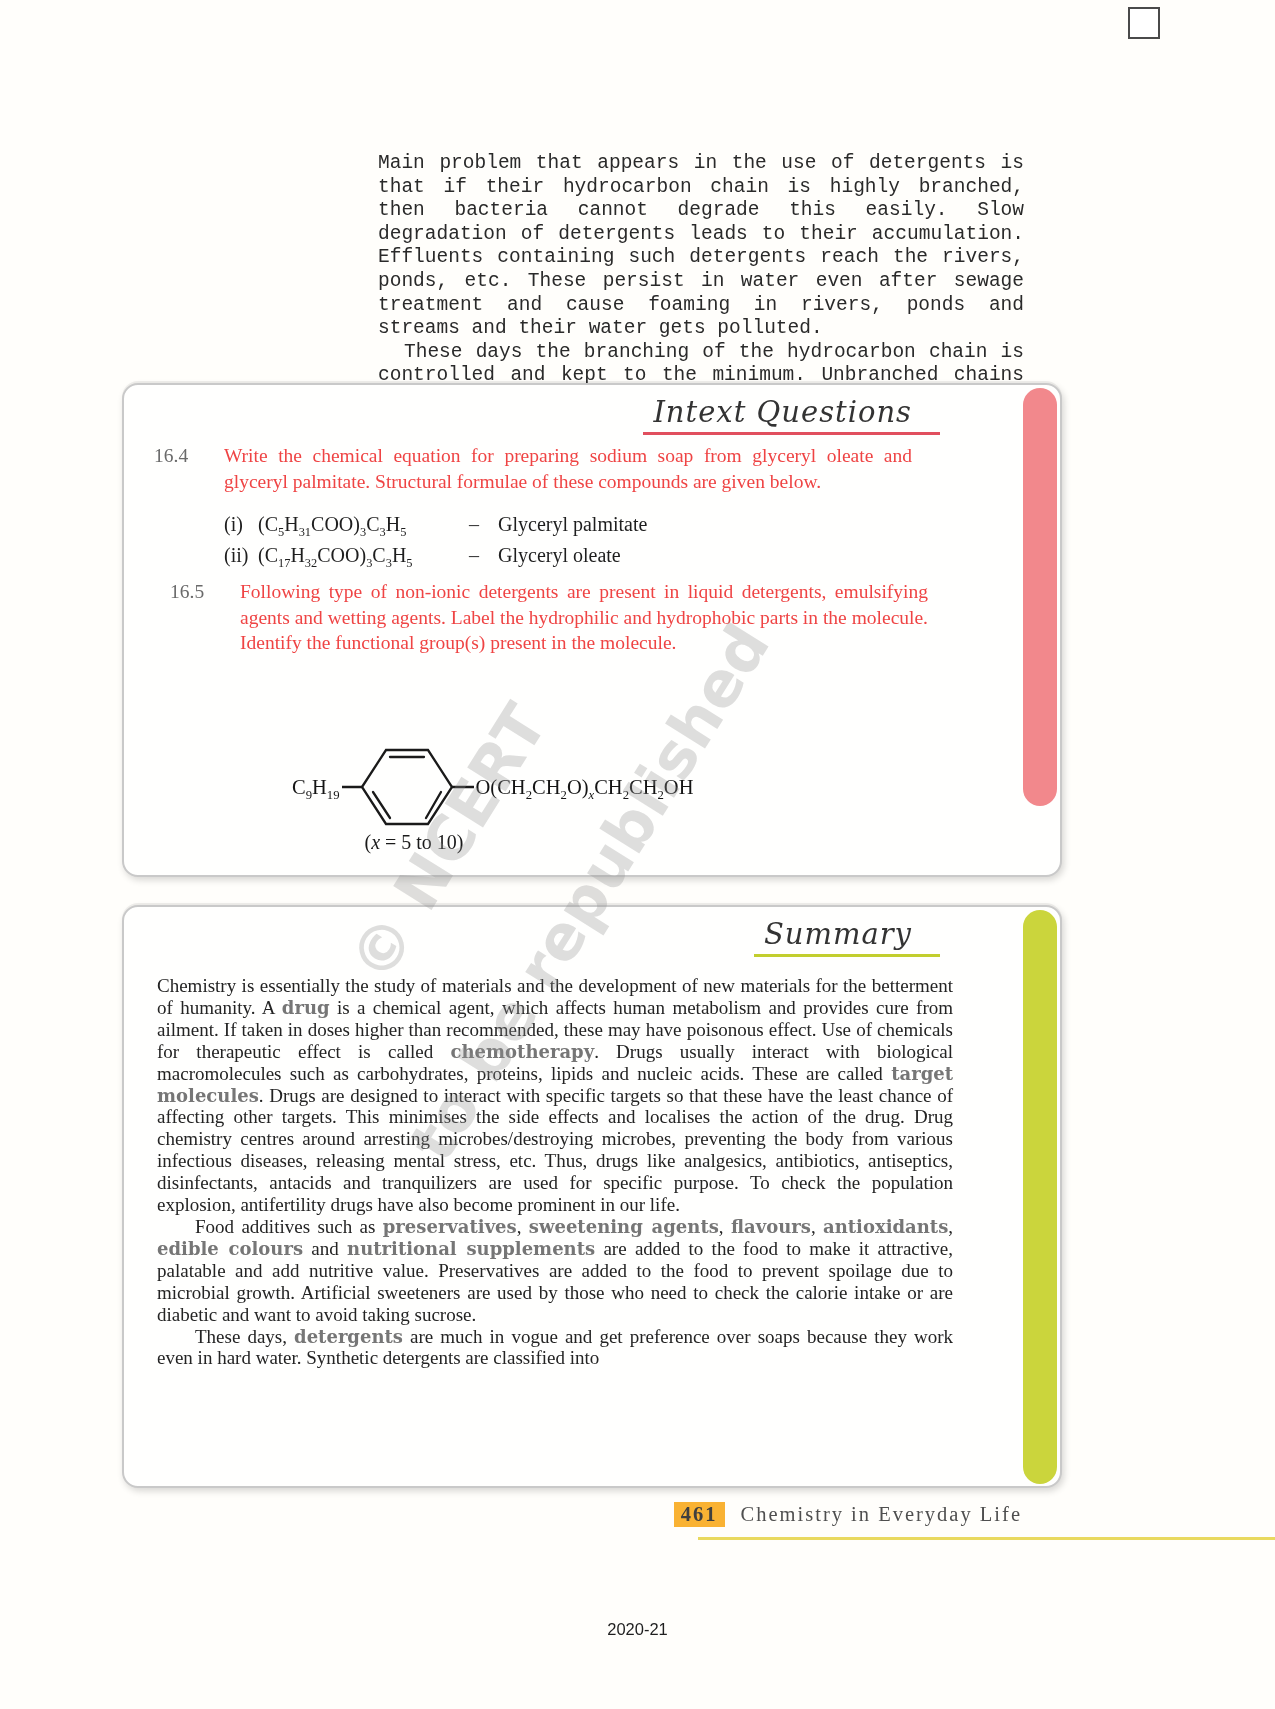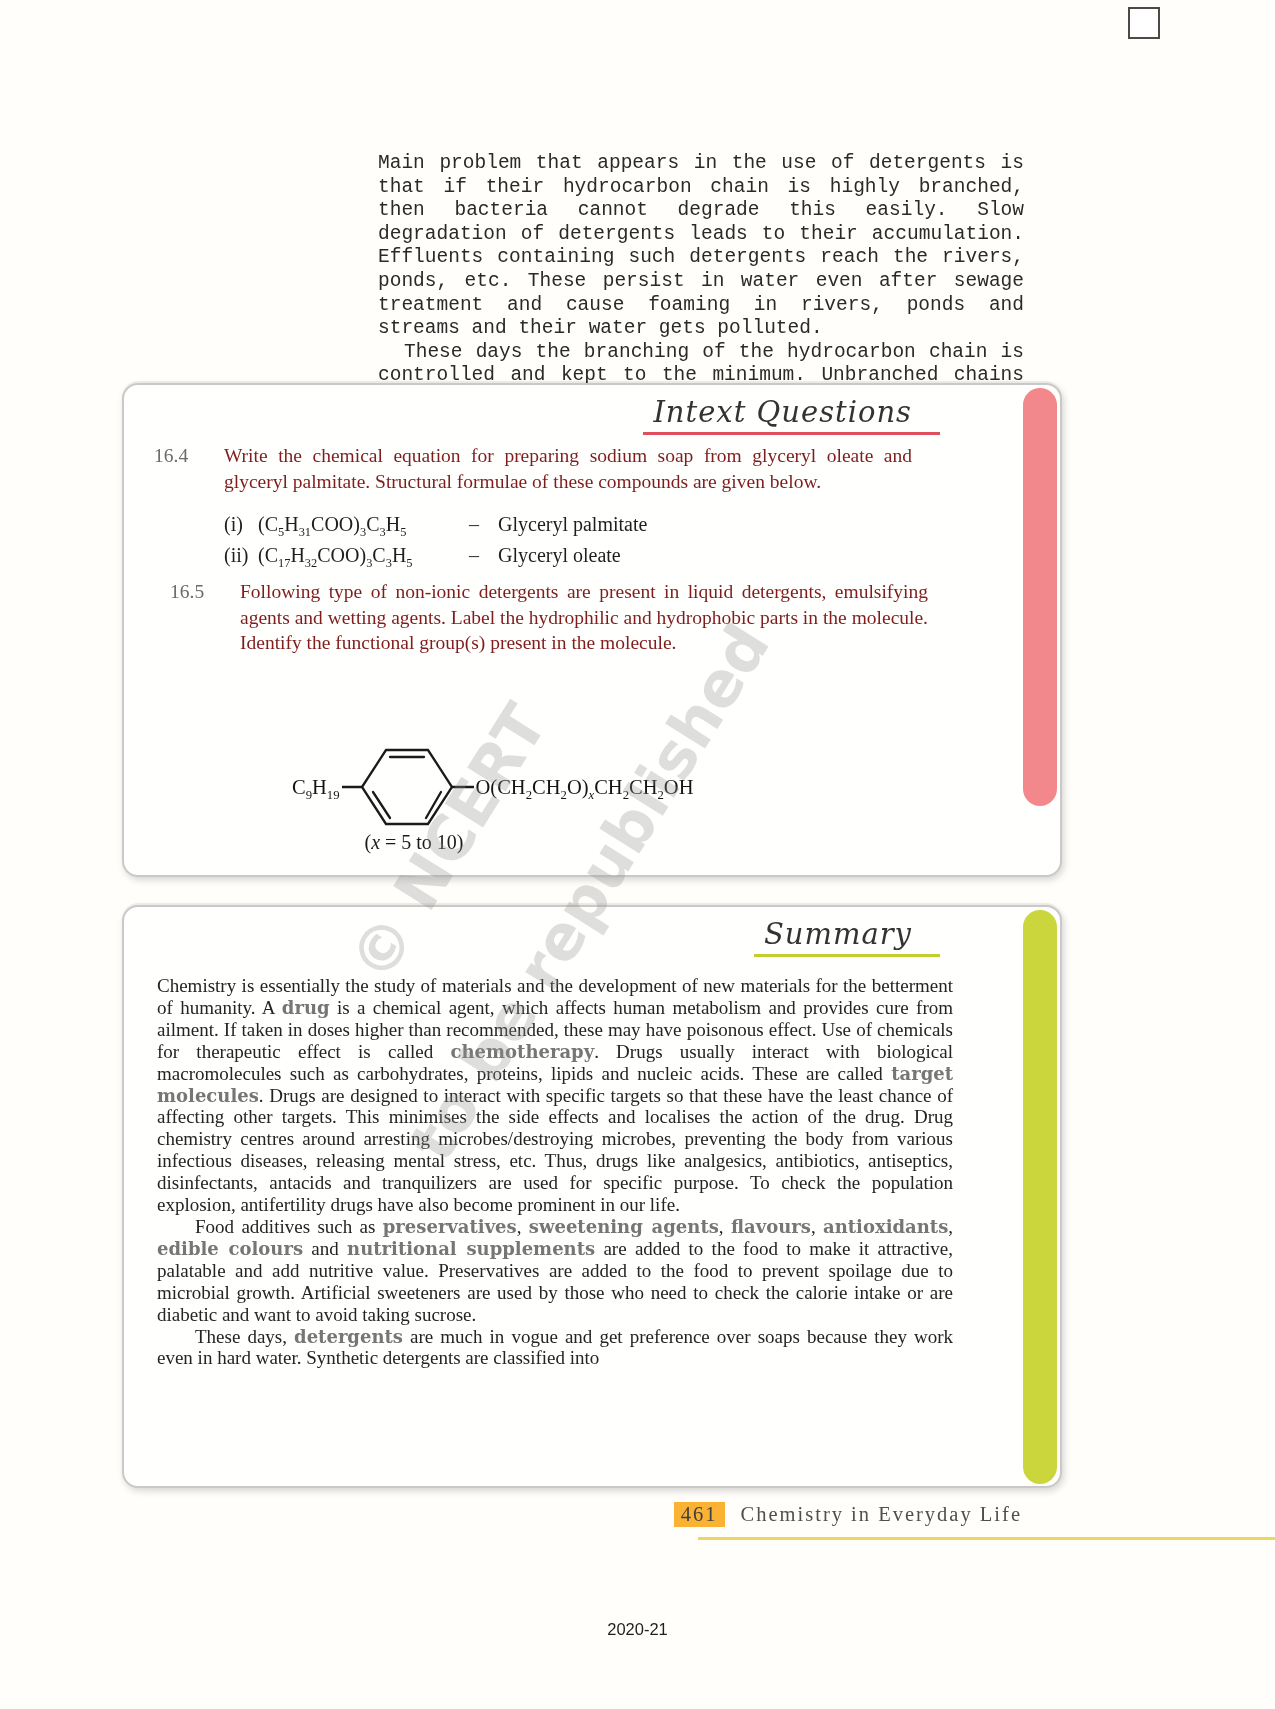--- a/index.html
+++ b/index.html
@@ -42,21 +42,21 @@
     font-size:29px; color:#333; letter-spacing:1px;
     padding:0 28px 3px 10px; border-bottom:3px solid #000;
   }
 
   
   .q-row { position:absolute; left:30px; width:790px; display:flex; }
   .q-num {
     width:48px; flex:0 0 48px; margin-right:22px;
     font-weight:normal; color:#6a6a6a; font-size:19.5px; line-height:25.6px;
   }
-  .q-text { font-size:19.5px; line-height:25.6px; text-align:justify; color:#7f1d1d; width:688px; }
+  .q-text { font-size:19.5px; line-height:25.6px; text-align:justify; color:#ef4444; width:688px; }
 
   .formula-row {
     position:absolute; left:100px; display:flex; align-items:baseline;
     font-size:20px; color:#1e1e1e;
   }
   .formula-row .f-label { width:34px; text-align:left; }
   .formula-row .f-formula { width:192px; }
   .formula-row .f-dash { width:48px; text-align:center; color:#333; }
   .formula-row .f-name { }
 
@@ -174,19 +174,19 @@
       <p>Chemistry is essentially the study of materials and the development of new materials for the betterment of humanity. A <b>drug</b> is a chemical agent, which affects human metabolism and provides cure from ailment. If taken in doses higher than recommended, these may have poisonous effect. Use of chemicals for therapeutic effect is called <b>chemotherapy</b>. Drugs usually interact with biological macromolecules such as carbohydrates, proteins, lipids and nucleic acids. These are called <b>target molecules</b>. Drugs are designed to interact with specific targets so that these have the least chance of affecting other targets. This minimises the side effects and localises the action of the drug. Drug chemistry centres around arresting microbes/destroying microbes, preventing the body from various infectious diseases, releasing mental stress, etc. Thus, drugs like analgesics, antibiotics, antiseptics, disinfectants, antacids and tranquilizers are used for specific purpose. To check the population explosion, antifertility drugs have also become prominent in our life.</p>
       <p>Food additives such as <b>preservatives</b>, <b>sweetening agents</b>, <b>flavours</b>, <b>antioxidants</b>, <b>edible colours</b> and <b>nutritional supplements</b> are added to the food to make it attractive, palatable and add nutritive value. Preservatives are added to the food to prevent spoilage due to microbial growth. Artificial sweeteners are used by those who need to check the calorie intake or are diabetic and want to avoid taking sucrose.</p>
       <p>These days, <b>detergents</b> are much in vogue and get preference over soaps because they work even in hard water. Synthetic detergents are classified into</p>
     </div>
   </div>
 
   <div class="wm" id="wm1">© NCERT</div>
   <div class="wm" id="wm2">to be republished</div>
 
   <div class="footer">
-    <span class="page-num" style="background: rgb(249, 178, 51);">461</span><span>Chemistry  in  Everyday  Life</span>
+    <span class="page-num" style="background: rgb(249, 178, 51); font-weight: bold;">461</span><span>Chemistry  in  Everyday  Life</span>
   </div>
   <div class="footer-line" style="background: rgb(233, 217, 94);"></div>
 
   <div class="bottom-note">2020-21</div>
 
 </div>
 
 </body></html>

